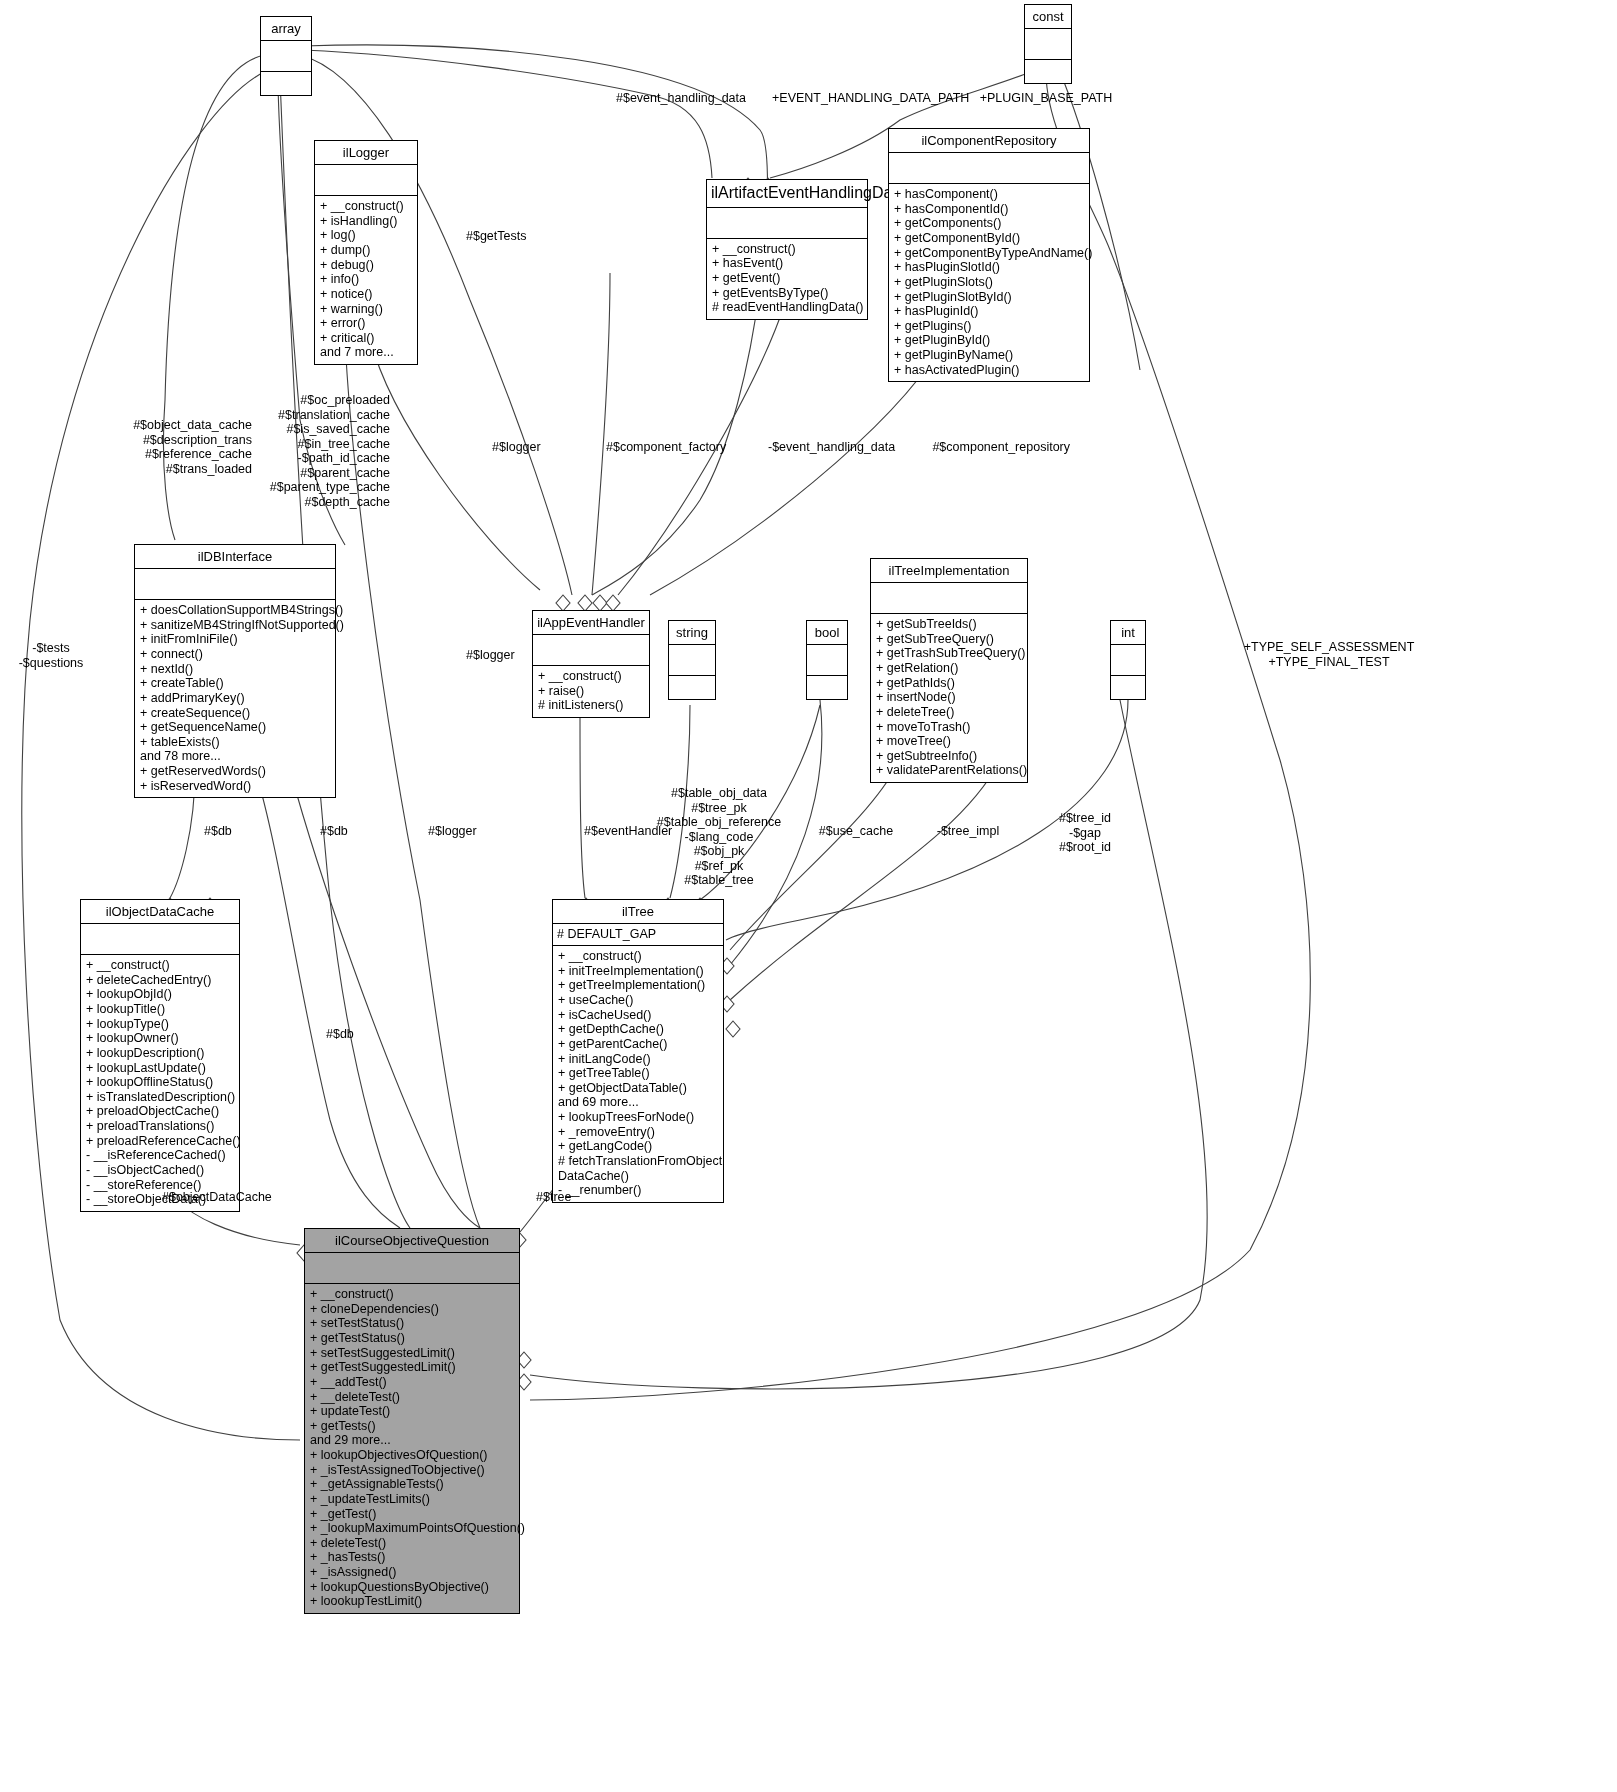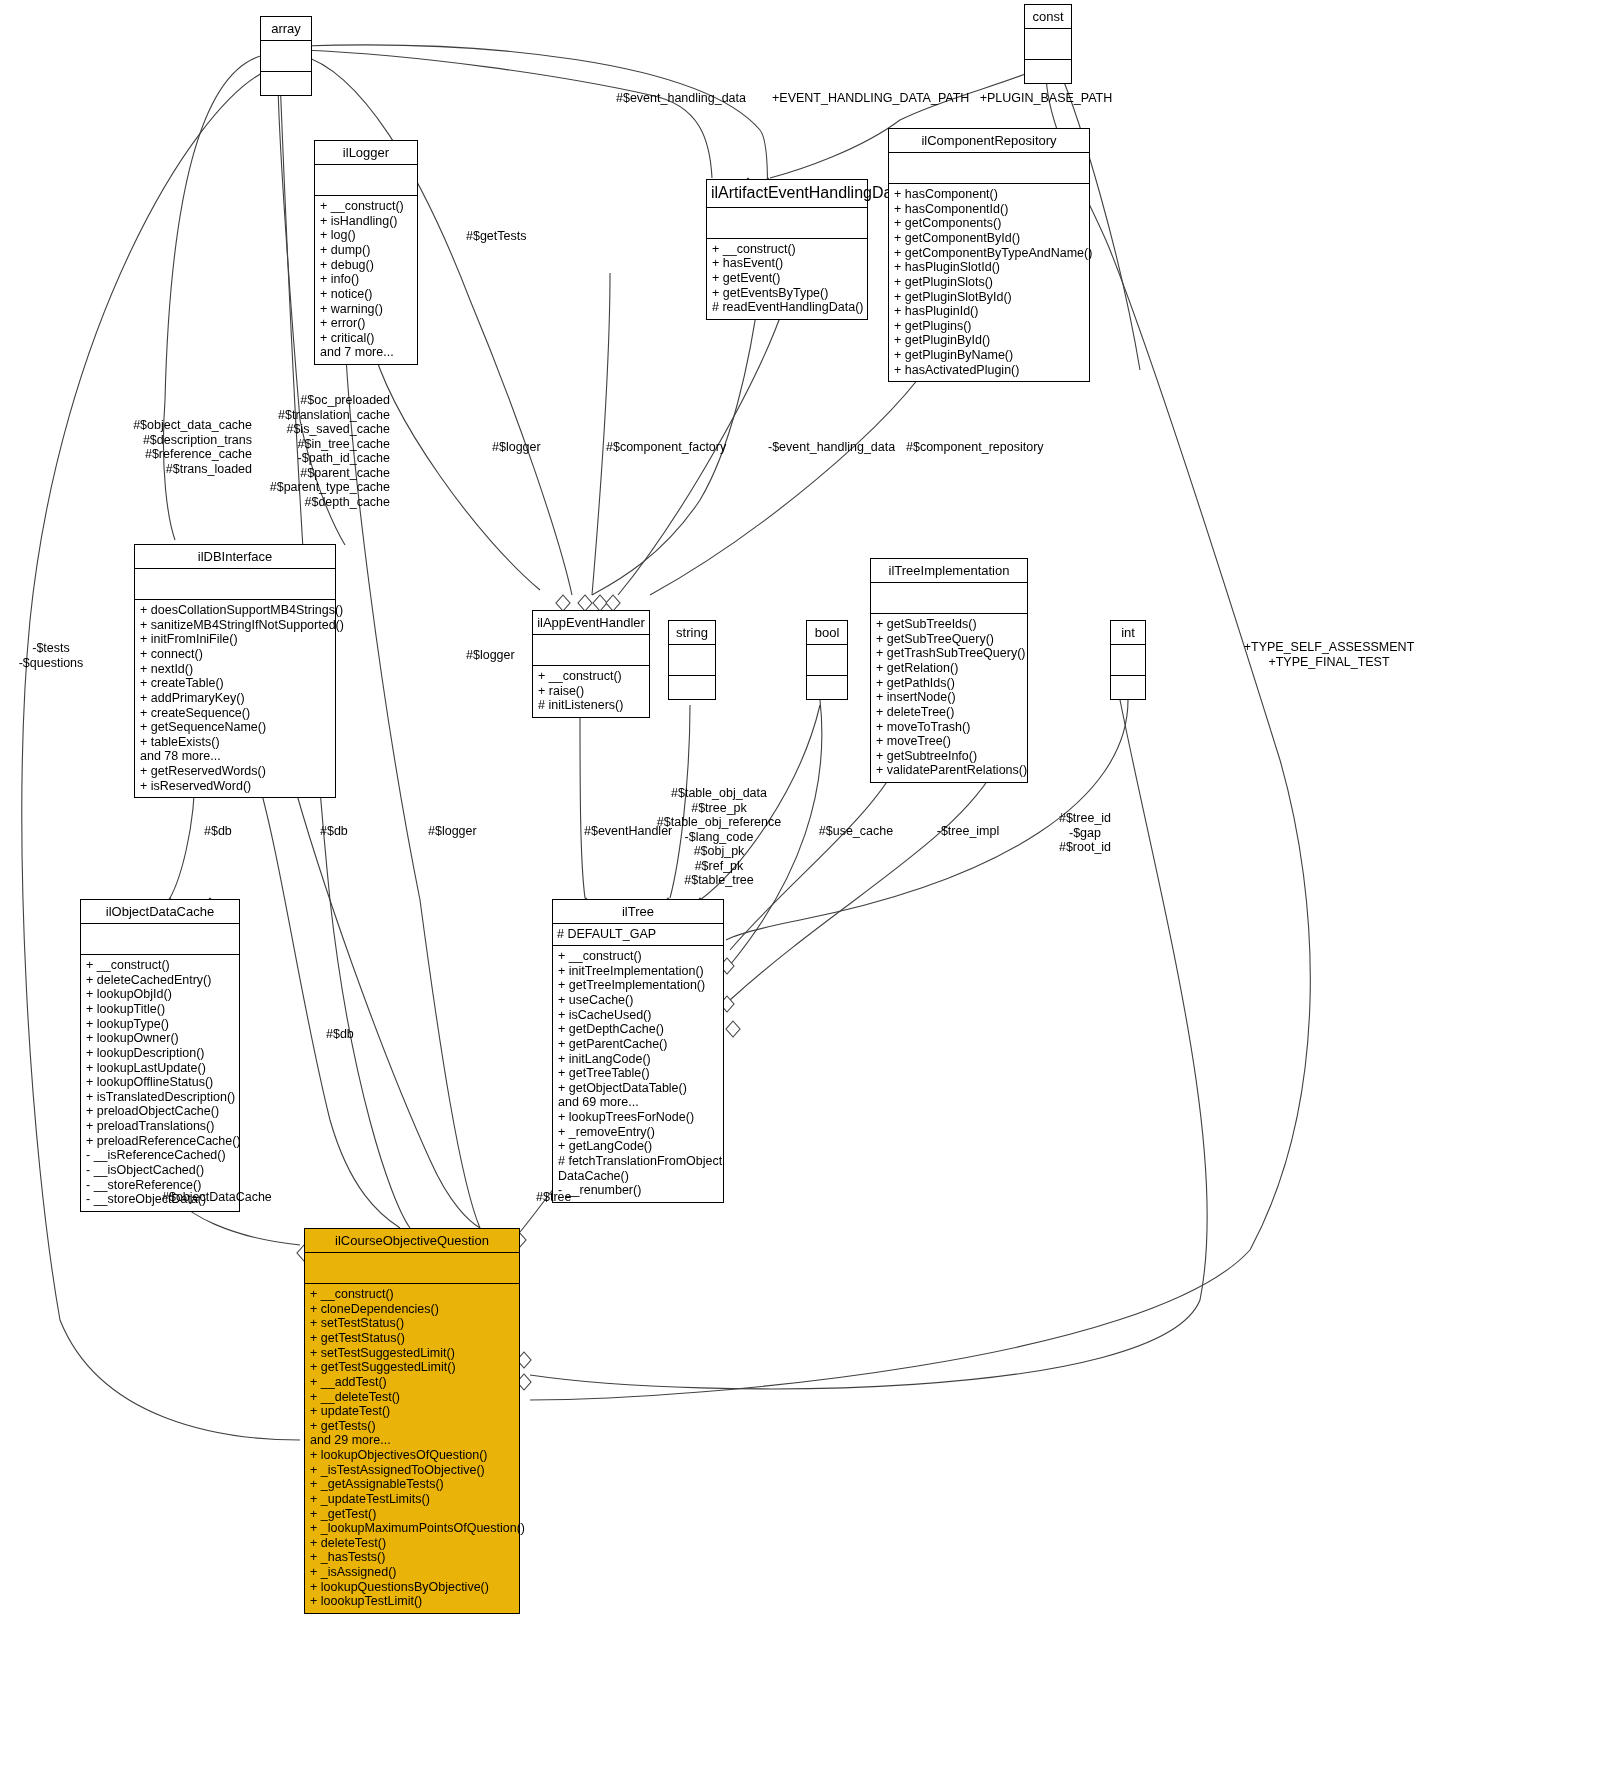--- a/index.html
+++ b/index.html
@@ -14,21 +14,21 @@
   svg.edges polygon.diamond{fill:#ffffff;stroke:#404040;stroke-width:1.1;}
 
   .uml{
     position:absolute;
     border:1px solid #000;
     background:#ffffff;
     box-sizing:border-box;
     font-size:12.5px;
     line-height:1.17;
   }
-  .uml.filled{background:#eab308;}
+  .uml.filled{background:#a3a3a3;}
   .uml .title{
     text-align:center;
     padding:4px 4px 4px 4px;
     border-bottom:1px solid #000;
     font-size:13px;
     white-space:nowrap;
   }
   .uml .attrs{
     border-bottom:1px solid #000;
     padding:3px 4px;
@@ -342,21 +342,21 @@
 #$parent_cache
 #$parent_type_cache
 #$depth_cache</div>
   <div class="elabel r" style="left: 104px; top: 418px; width: 148px; white-space: pre;">#$object_data_cache
 #$description_trans
 #$reference_cache
 #$trans_loaded</div>
   <div class="elabel l" style="left: 492px; top: 440px; width: 80px; white-space: pre;">#$logger</div>
   <div class="elabel l" style="left: 606px; top: 440px; width: 144px; white-space: pre;">#$component_factory</div>
   <div class="elabel l" style="left: 768px; top: 440px; width: 146px; white-space: pre;">-$event_handling_data</div>
-  <div class="elabel l" style="left: 906px; top: 440px; width: 164px; white-space: pre;">#$component_repository</div>
+  <div class="elabel l" style="left: 906px; top: 440px; width: 164px; white-space: pre; text-align: right;">#$component_repository</div>
   <div class="elabel c" style="left: 8px; top: 641px; width: 86px; white-space: pre;">-$tests
 -$questions</div>
   <div class="elabel l" style="left: 466px; top: 648px; width: 80px; white-space: pre;">#$logger</div>
   <div class="elabel c" style="left: 1240px; top: 640px; width: 178px; white-space: pre;">+TYPE_SELF_ASSESSMENT
 +TYPE_FINAL_TEST</div>
   <div class="elabel c" style="left: 652px; top: 786px; width: 134px; white-space: pre;">#$table_obj_data
 #$tree_pk
 #$table_obj_reference
 -$lang_code
 #$obj_pk

